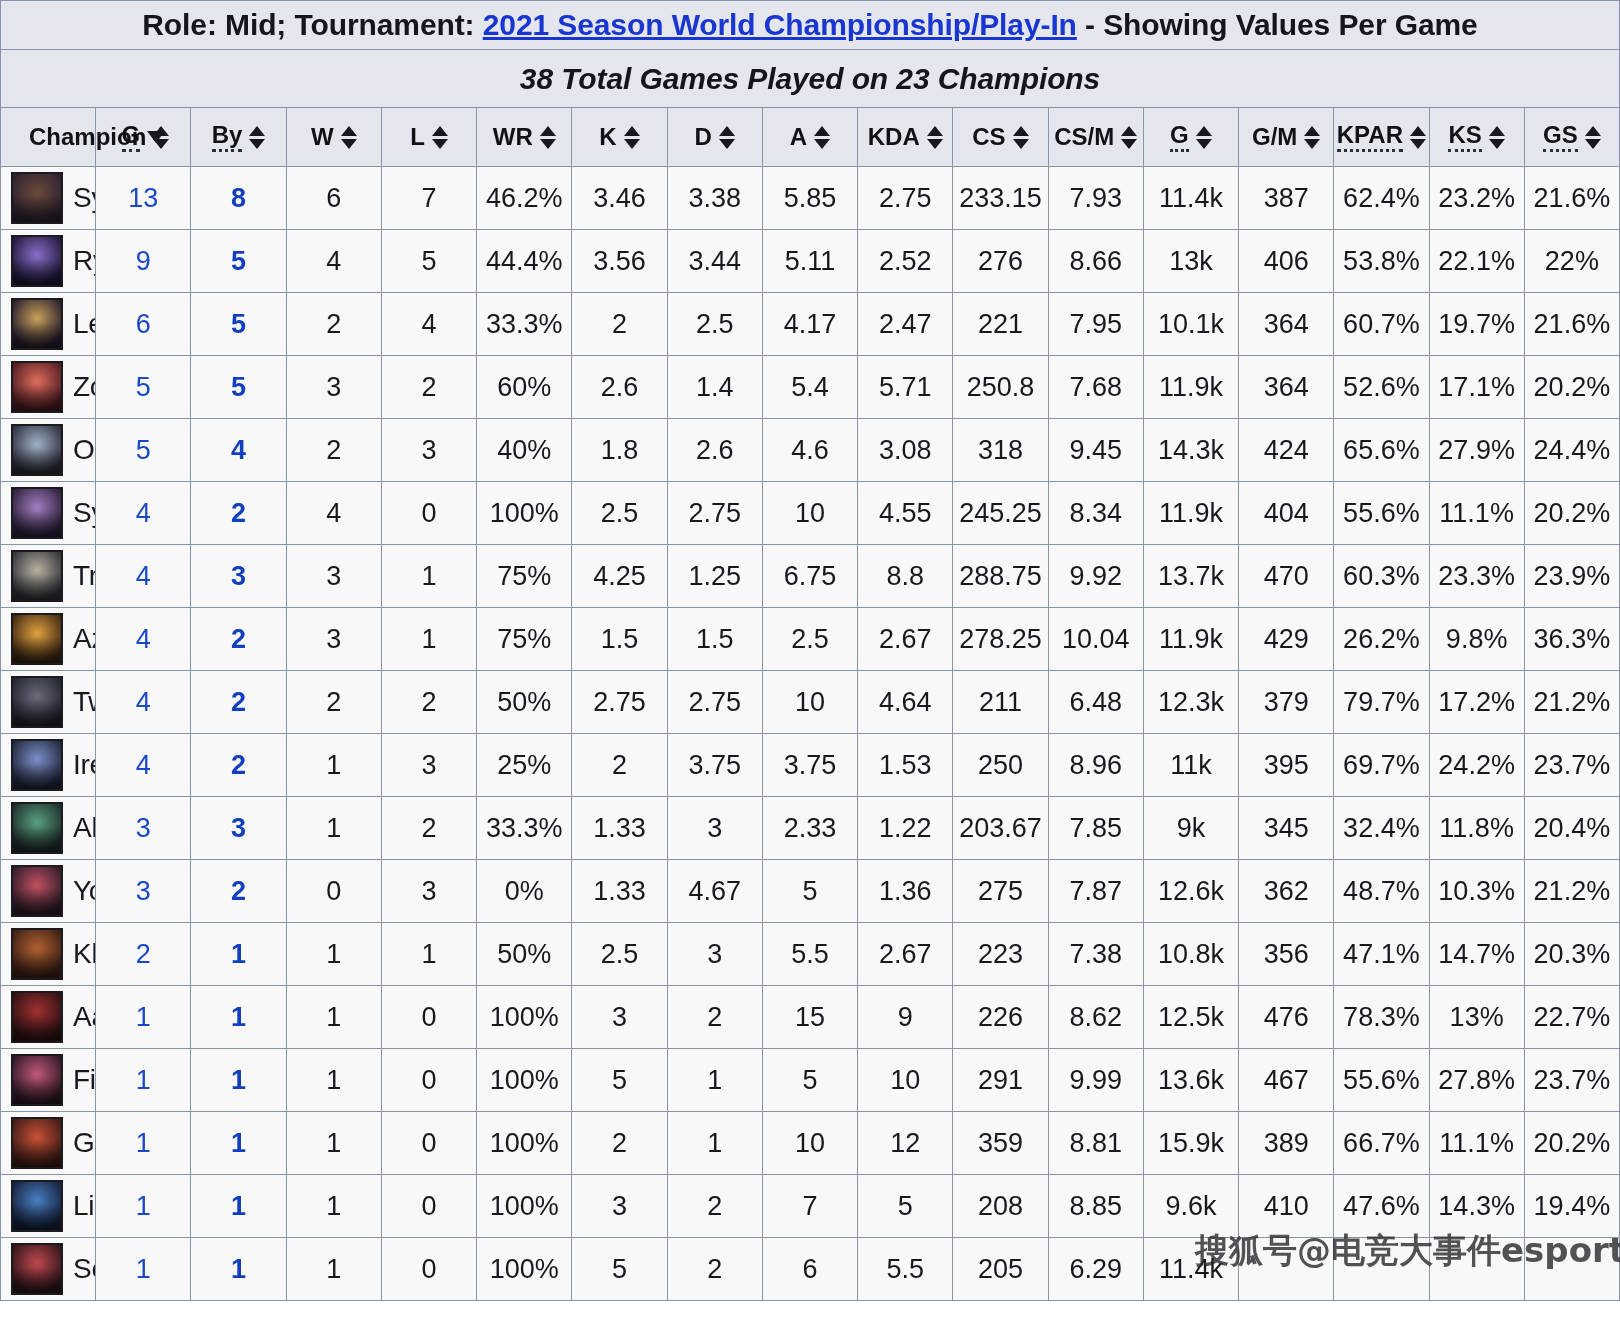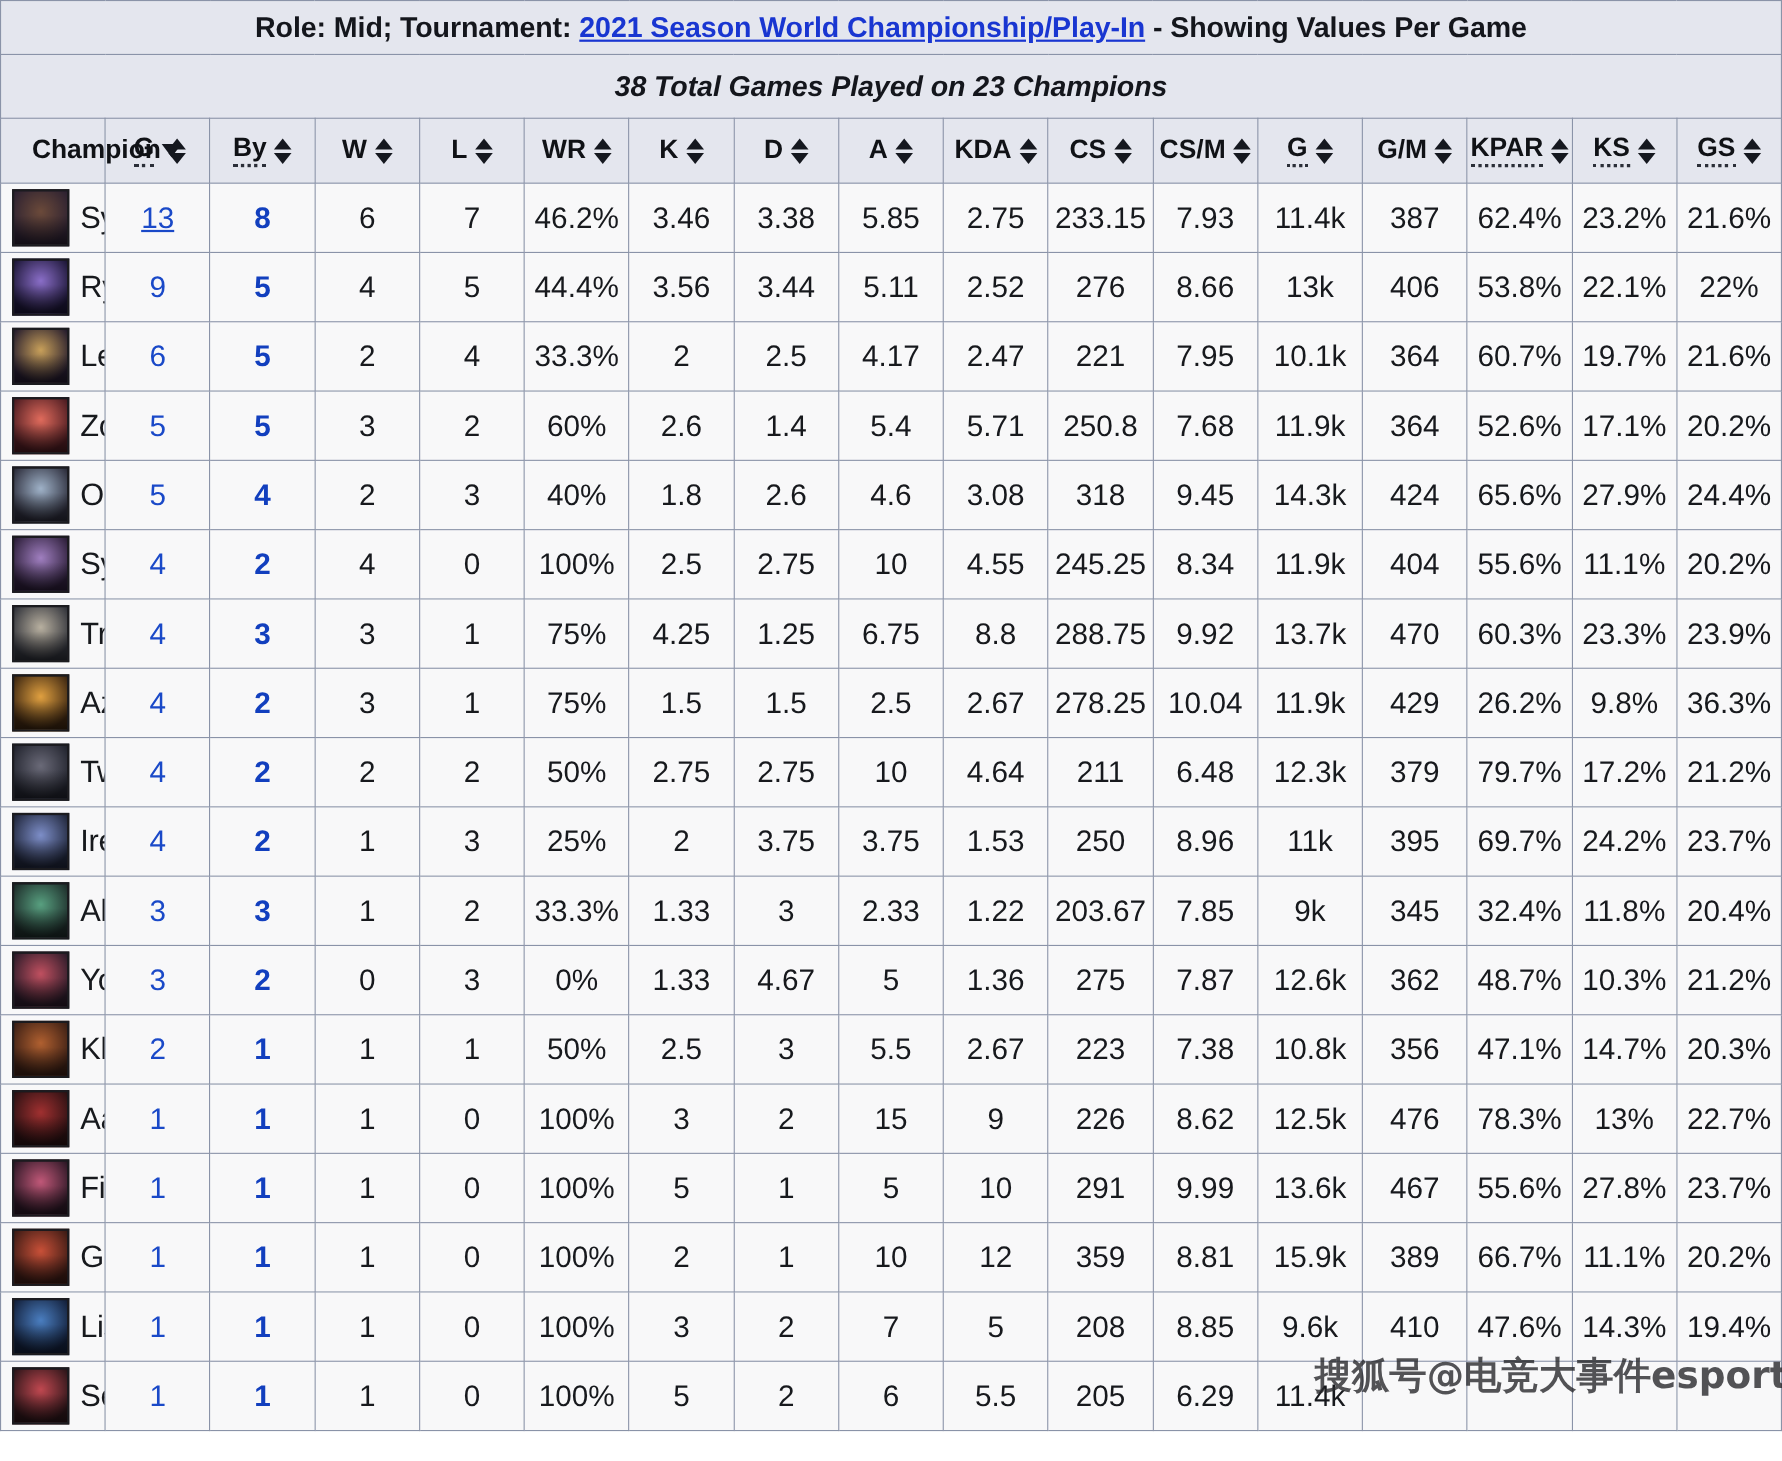--- a/index.html
+++ b/index.html
@@ -25,21 +25,21 @@
   .wiki-table td {
     border: 1px solid #8a93a8;
     padding: 0;
     box-sizing: border-box;
   }
 
   
   .title-row th {
     background: #e4e6ee;
     color: #14161c;
-    font-size: 26px;
+    font-size: 30px;
     font-weight: bold;
     text-align: center;
     height: 48px;
     line-height: 48px;
     letter-spacing: -0.1px;
     white-space: nowrap;
   }
   .title-row.sub th {
     height: 57px;
     line-height: 57px;
@@ -145,21 +145,21 @@
     background: linear-gradient(to top, rgba(0,0,0,.55), rgba(0,0,0,0));
   }
   .champ-name {
     font-size: 28px;
     color: #17191d;
     letter-spacing: -0.3px;
   }
 
   .lnk { color: #1a49c8; }
   .lnk-b { color: #123fbe; font-weight: bold; }
-  .lnk-u { color: #1a49c8; text-decoration: underline; }
+  .lnk-u { color: #1a49c8; }
 
   
   .watermark {
     position: absolute;
     left: 1195px;
     top: 1228px;
     font-size: 34px;
     font-weight: bold;
     color: rgba(40,40,44,.80);
     white-space: nowrap;

